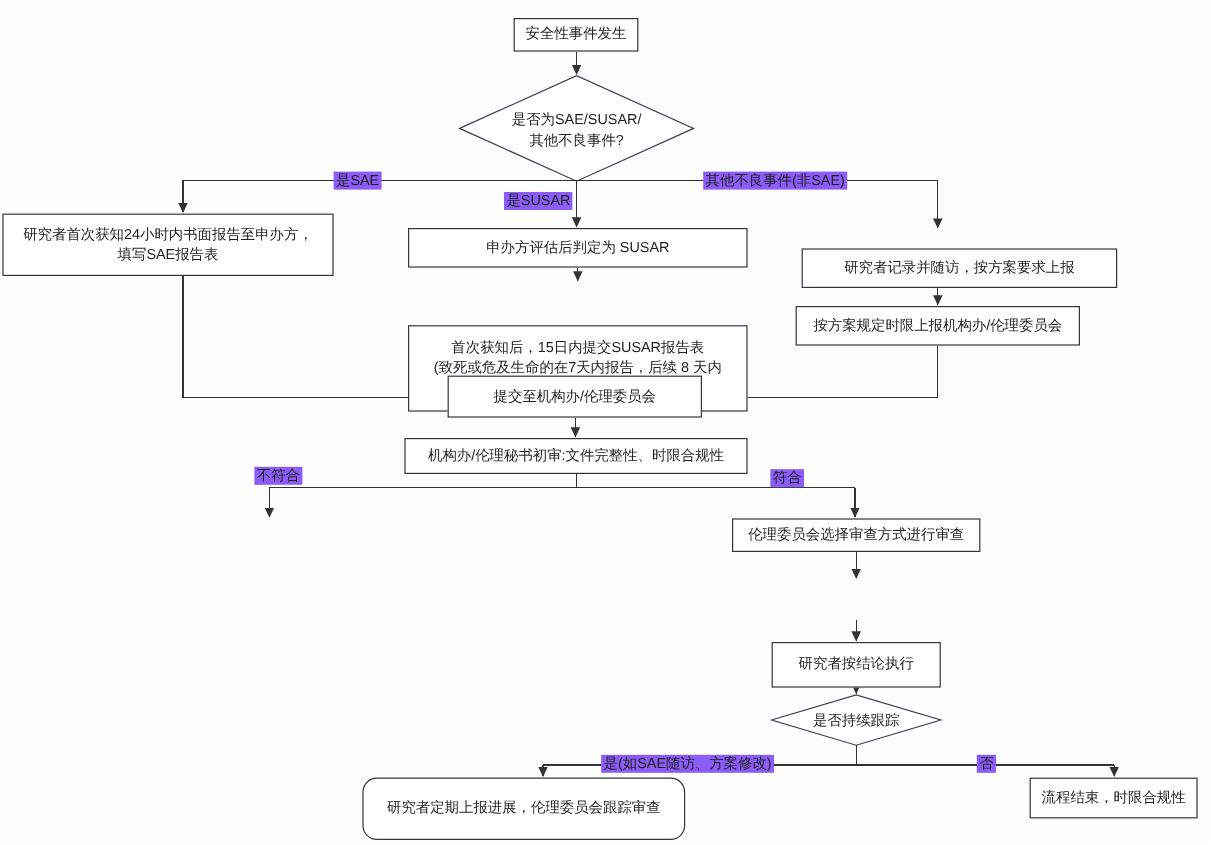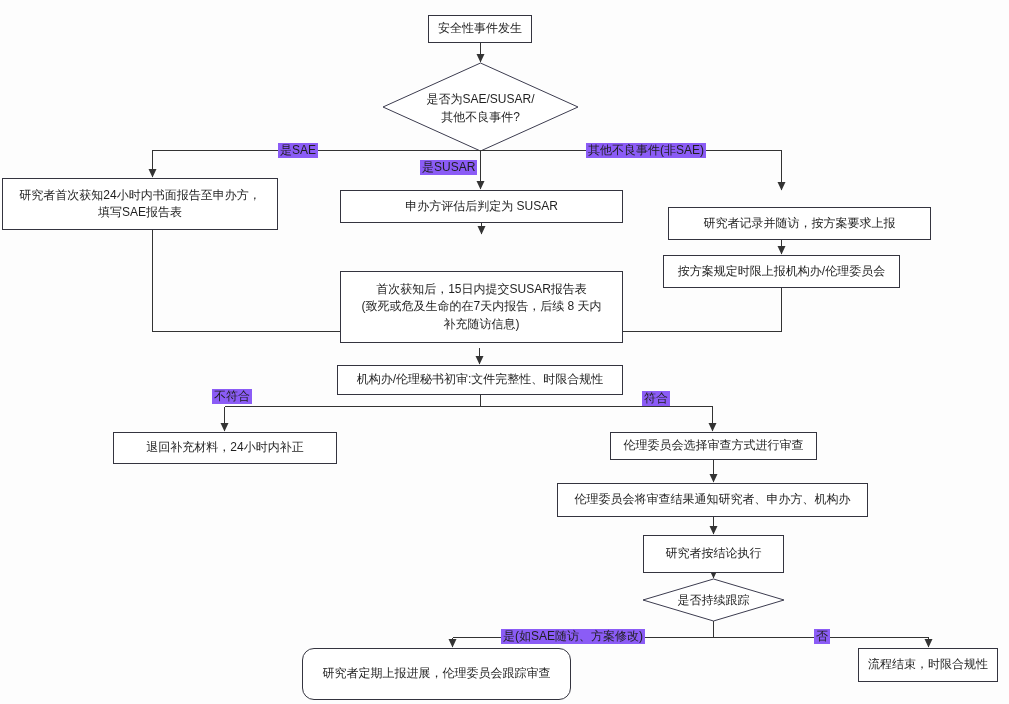--- a/index.html
+++ b/index.html
@@ -104,28 +104,27 @@
   <div class="node" style="left:340px; top:190px; width:283px; height:33px;">申办方评估后判定为 SUSAR</div>
 
   <div class="node" style="left:340px; top:235px; width:283px; height:72px;margin-top:36px;">首次获知后，15日内提交SUSAR报告表
 (致死或危及生命的在7天内报告，后续 8 天内
 补充随访信息)</div>
 
   <div class="node" style="left:668px; top:207px; width:263px; height:33px;">研究者记录并随访，按方案要求上报</div>
 
   <div class="node" style="left:663px; top:255px; width:237px; height:33px;">按方案规定时限上报机构办/伦理委员会</div>
 
+  <div class="node" style="left:373px; top:313px; width:212px; height:35px;">提交至机构办/伦理委员会</div>
 
   <div class="node" style="left:337px; top:365px; width:286px; height:30px;">机构办/伦理秘书初审:文件完整性、时限合规性</div>
 
-  <div class="node" style="left:113px; top:432px; width:224px; height:32px;">退回补充材料，24小时内补正</div>
 
   <div class="node" style="left:610px; top:432px; width:207px; height:28px;">伦理委员会选择审查方式进行审查</div>
 
-  <div class="node" style="left:557px; top:483px; width:311px; height:34px;">伦理委员会将审查结果通知研究者、申办方、机构办</div>
 
   <div class="node" style="left:643px; top:535px; width:141px; height:38px;">研究者按结论执行</div>
 
   <div class="diamond-text" style="left:653px; top:591px; width:121px; height:18px;">是否持续跟踪</div>
 
   <div class="node" style="left:302px; top:648px; width:269px; height:52px;border-radius:12px;">研究者定期上报进展，伦理委员会跟踪审查</div>
 
   <div class="node" style="left:858px; top:648px; width:140px; height:34px;">流程结束，时限合规性</div>
 
   <div class="edge-label" style="left:278px; top:143px;">是SAE</div>

